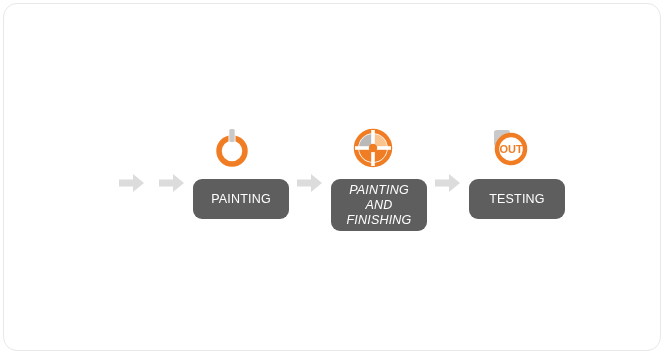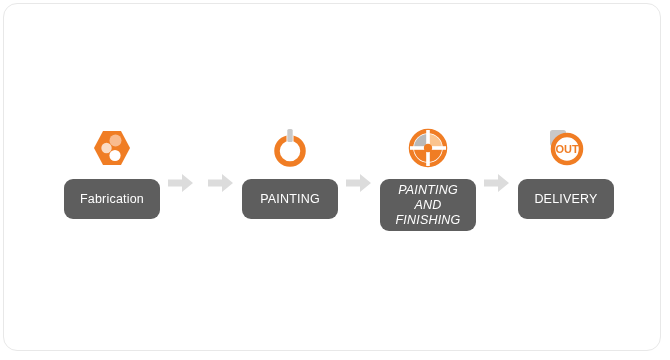--- a/index.html
+++ b/index.html
@@ -46,21 +46,21 @@
     display: flex;
     flex-direction: column;
     align-items: center;
   }
 
   .icon-wrap {
     height: 58px;
     width: 58px;
     display: flex;
     align-items: center;
-    justify-content: center;
+    justify-content: flex-start;
     margin-bottom: 2px;
   }
 
   .step-box {
     background: #5e5e5e;
     color: #ffffff;
     border-radius: 9px;
     width: 96px;
     min-height: 40px;
     display: flex;
@@ -96,33 +96,20 @@
   }
   .arrow svg { display: block; }
 </style>
 </head>
 <body>
 
 <div id="frame">
 
   <div id="flow">
 
-    <div class="step">
-      <div class="icon-wrap">
-        <svg width="44" height="44" viewBox="0 0 44 44">
-          <polygon points="13,5 31,5 40,22 31,39 13,39 4,22" fill="#f07d24"></polygon>
-          <circle cx="25.5" cy="14.5" r="6" fill="#f9bb8e"></circle>
-          <circle cx="16.5" cy="22" r="5.2" fill="#fbdcc4"></circle>
-          <circle cx="25" cy="29.5" r="5.6" fill="#ffffff"></circle>
-        </svg>
-      </div>
-      <div class="step-box">
-        <span class="lbl">Fabrication</span>
-      </div>
-    </div>
 
     <div class="arrow">
       <svg width="26" height="20" viewBox="0 0 26 20">
         <polygon points="0,6.5 14,6.5 14,1 25,10 14,19 14,13.5 0,13.5" fill="#dcdcdc"></polygon>
       </svg>
     </div>
 
 
     <div class="arrow">
       <svg width="26" height="20" viewBox="0 0 26 20">
@@ -177,18 +164,18 @@
     <div class="step">
       <div class="icon-wrap">
         <svg width="44" height="44" viewBox="0 0 44 44">
           <rect x="6" y="4" width="16" height="16" rx="2.5" fill="#c9c9c9"></rect>
           <circle cx="23" cy="23" r="14" fill="#ffffff"></circle>
           <circle cx="23" cy="23" r="14" fill="none" stroke="#f07d24" stroke-width="4.5"></circle>
           <text x="23" y="27" text-anchor="middle" font-family="Liberation Sans, sans-serif" font-size="11" font-weight="bold" fill="#f07d24">OUT</text>
         </svg>
       </div>
       <div class="step-box">
-        <span class="lbl">DELIVERY</span>
+        <span class="lbl">TESTING</span>
       </div>
     </div>
 
   </div>
 </div>
 
 </body></html>

